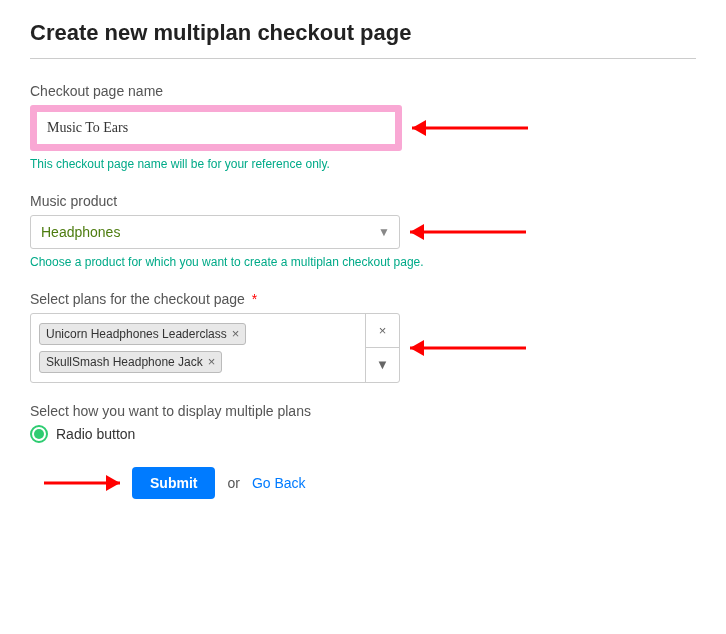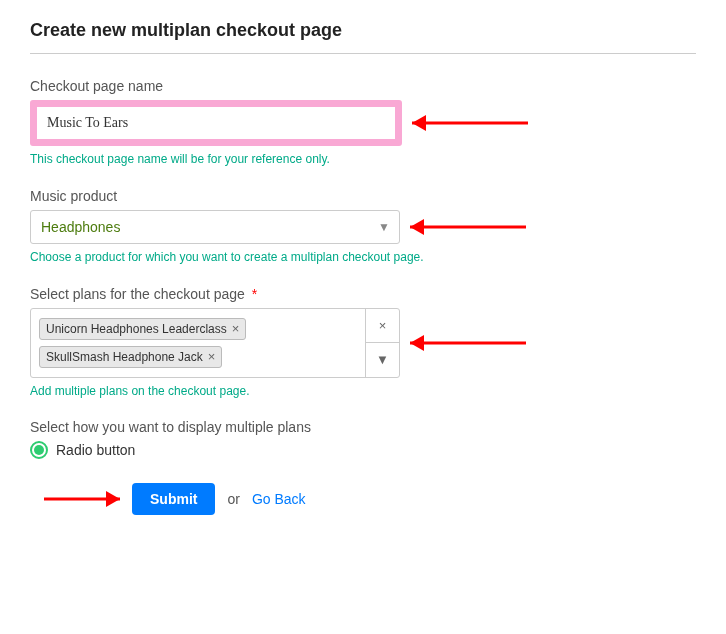--- a/index.html
+++ b/index.html
@@ -6,21 +6,21 @@
     body {
       font-family: Arial, sans-serif;
       background: #fff;
       color: #333;
       width: 726px;
       min-height: 634px;
       padding: 20px 30px;
     }
 
     .page-title {
-      font-size: 18px;
+      font-size: 22px;
       font-weight: bold;
       color: #222;
       margin-bottom: 12px;
     }
 
     .divider {
       border: none;
       border-top: 1px solid #ccc;
       margin-bottom: 24px;
     }
@@ -331,21 +331,20 @@
           <span class="tag-close">×</span>
         </span>
       </div>
       <div class="multi-select-controls">
         <button class="multi-ctrl-btn">×</button>
         <button class="multi-ctrl-btn">▼</button>
       </div>
     </div>
     <div class="red-arrow"></div>
   </div>
-  <div class="form-hint">Add multiple plans on the checkout page.</div>
 </div>
 
 <div class="form-section">
   <label class="form-label">Select how you want to display multiple plans</label>
   <div class="radio-group">
     <div class="radio-option">
       <div class="radio-custom checked"></div>
       <span>Radio button</span>
     </div>
   </div>

